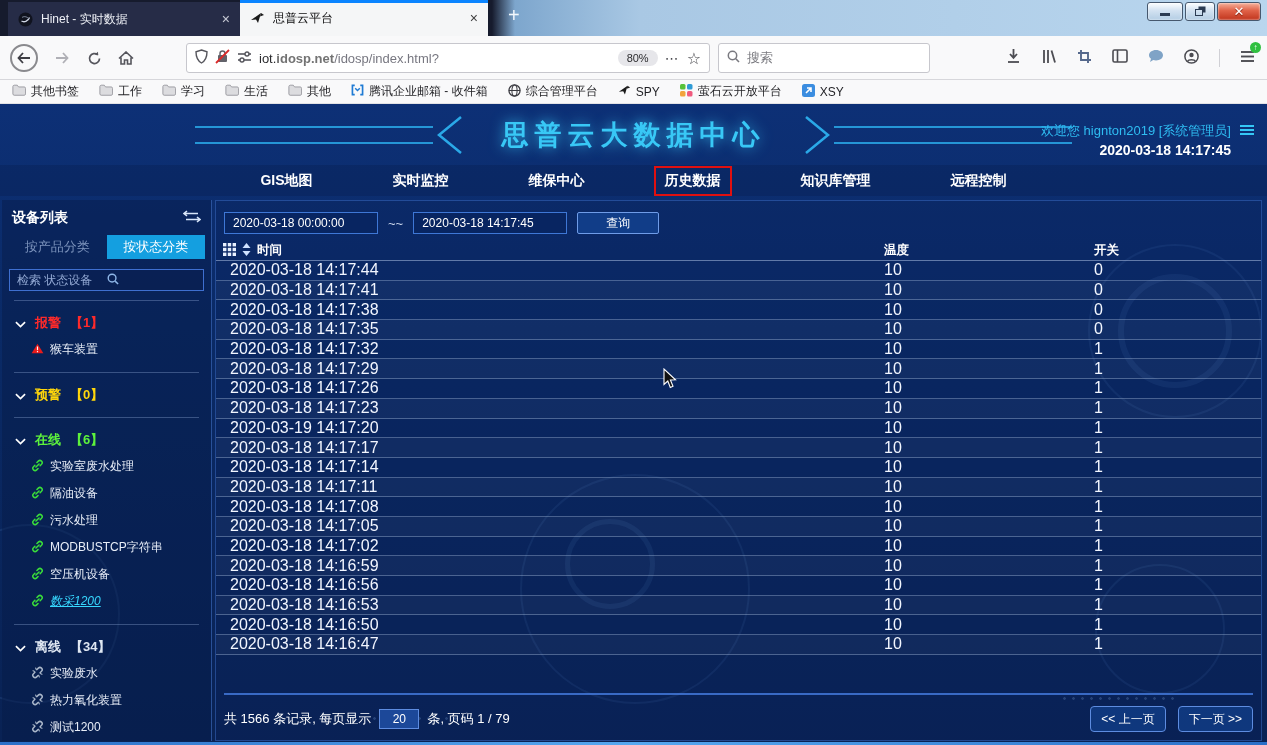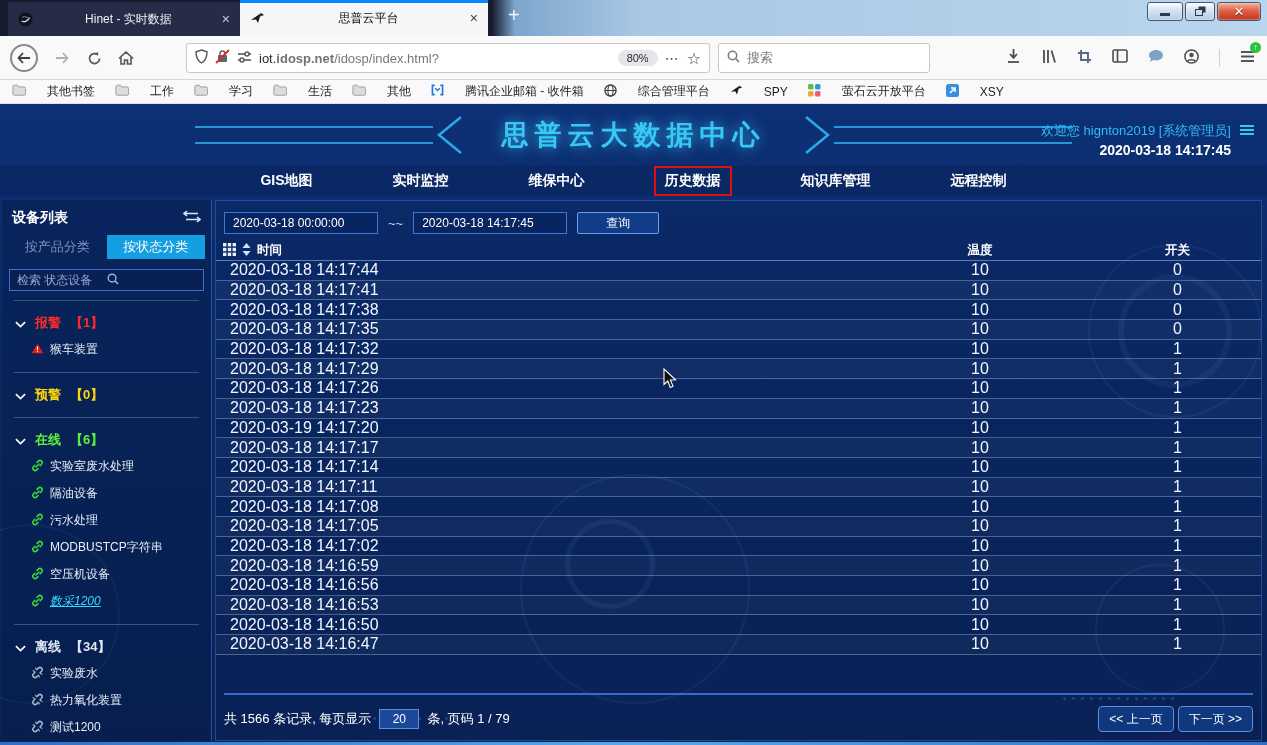--- a/index.html
+++ b/index.html
@@ -6,21 +6,21 @@
   body { font-family:"Liberation Sans","DejaVu Sans",sans-serif; background:#000; }
   .window { position:relative; width:1267px; height:745px; overflow:hidden; background:#0a2a66; }
 
   
   .titlebar { position:absolute; left:0; top:0; width:100%; height:36px;
     background:linear-gradient(90deg,#161b2d 0,#161b2d 492px,#7da6cd 515px,#a9c8e4 640px,#b9d6ee 100%); }
   .tab { position:absolute; top:2px; height:34px; display:flex; align-items:center; padding:0 10px; font-size:12px; }
   .tab-inactive { left:8px; width:232px; background:#262c47; color:#eef0f6; }
   .tab-active { left:240px; top:0; height:36px; width:248px; background:#f5f6f7; color:#0c0c0d; }
   .tab-stripe { position:absolute; left:0; top:0; width:100%; height:3px; background:#0a84ff; }
-  .tab-title { flex:1; overflow:hidden; white-space:nowrap; margin-left:8px;text-align:center; }
+  .tab-title { flex:1; overflow:hidden; white-space:nowrap; margin-left:8px; }
   .tab-close { font-size:14px; margin-left:6px; opacity:.8; }
   .favicon { width:15px; height:15px; display:inline-flex; }
   .newtab { position:absolute; left:500px; top:4px; font-size:20px; color:#f2f7fc; padding:0 8px; }
   .win-controls { position:absolute; right:6px; top:2px; display:flex; gap:2px; }
   .winbtn { height:19px; border:1px solid #46586e; border-radius:3px; display:flex; align-items:center; justify-content:center;
     background:linear-gradient(#fdfeff,#d3e2f1 45%,#b3cde4); box-shadow:inset 0 0 2px #fff; }
   .winbtn.min { width:36px; } .winbtn.restore { width:30px; } .winbtn.close { width:44px;
     background:linear-gradient(#f5b09a,#e06248 45%,#c0341c); }
   .glyph-min { width:10px; height:3px; background:#2b3b52; margin-top:6px; }
   .glyph-restore { width:8px; height:7px; border:1.5px solid #2b3b52; box-shadow:3px -3px 0 -0.5px #2b3b52; margin:2px 2px 0 0; }
@@ -42,21 +42,21 @@
     display:flex; align-items:center; padding:0 8px; gap:7px; font-size:13px; color:#79797f; }
   .tool-icons { position:absolute; right:12px; top:7px; height:30px; display:flex; align-items:center; gap:20px; color:#4c4c52; }
   .tool-sep { width:1px; height:18px; background:#d0d0d5; }
   .hamburger { position:relative; }
   .badge-up { position:absolute; right:-6px; top:-7px; width:11px; height:11px; border-radius:50%; background:#30c040; color:#fff;
     font-size:8px; line-height:11px; text-align:center; font-weight:bold; }
 
   
   .bookmarks { position:absolute; left:0; top:80px; width:100%; height:24px; background:#f9f9fa; border-bottom:1px solid #e3e3e6;
     display:flex; align-items:center; padding-left:12px; gap:20px; }
-  .bookmark { display:flex; align-items:center; gap:21px; font-size:12px; color:#1f1f23; white-space:nowrap; }
+  .bookmark { display:flex; align-items:center; gap:5px; font-size:12px; color:#1f1f23; white-space:nowrap; }
 
   
   .page { position:absolute; left:0; top:104px; width:100%; height:641px; overflow:hidden;
     background:linear-gradient(180deg,#0d3076 0%,#0a2a66 35%,#092254 100%); }
   .page::after { content:""; position:absolute; left:0; bottom:0; width:100%; height:3px; background:linear-gradient(90deg,#2b6fc8,#56a8f0,#2b6fc8); }
   .deco-circle { position:absolute; border-radius:50%; border:2px solid rgba(130,185,255,.10); pointer-events:none; }
   .deco-dots { position:absolute; background-image:radial-gradient(rgba(160,200,255,.28) 1px, transparent 1.6px); background-size:9px 9px; pointer-events:none; }
 
   .page-header { position:absolute; left:0; top:0; width:100%; height:61px; }
   .page-title { position:absolute; left:0; right:0; top:13px; text-align:center; font-size:27px; font-weight:bold; color:#38c8f6;
@@ -95,26 +95,26 @@
   .dt-input { width:154px; height:22px; border:1px solid #3e77d6; background:rgba(8,36,96,.8); color:#fff; font-size:12px;
     display:flex; align-items:center; padding:0 8px; }
   .tilde { color:#cdd9ee; font-size:13px; }
   .query-btn { height:22px; padding:0 28px; border:1px solid #6f9ce8; border-radius:2px; background:rgba(19,65,142,.85);
     color:#fff; font-size:12px; display:flex; align-items:center; }
   .thead, .trow { display:grid; grid-template-columns:650px 196px 1fr; align-items:center;gap:14px; }
   .thead { height:20px; border-bottom:1px solid rgba(170,190,225,.55); color:#fff; font-size:12.5px; font-weight:bold; }
   .th-time { display:flex; align-items:center; gap:6px; padding-left:7px; }
   .trow { height:19.7px; border-bottom:1px solid rgba(160,180,215,.42); color:#f2f6ff; font-size:16px; }
   .trow:nth-child(even) { background:rgba(255,255,255,.035); }
-  .trow .c0 { padding-left:14px; } .thead .c1, .trow .c1, .thead .c2, .trow .c2 { padding-left:4px;text-align:center; }
+  .trow .c0 { padding-left:14px; } .thead .c1, .trow .c1, .thead .c2, .trow .c2 { padding-left:4px; }
   .tfoot { position:absolute; left:8px; right:8px; bottom:8px; border-top:2px solid rgba(70,125,225,.8);
     padding-top:11px; display:flex; align-items:center; color:#fff; font-size:13px; }
   .psize { margin:0 8px; width:40px; height:20px; background:#1c4899; border:1px solid #5d8ce0; display:flex;
     align-items:center; justify-content:center; font-size:12px; }
-  .pagebtns { margin-left:auto; display:flex; gap:4px; }
+  .pagebtns { margin-left:auto; display:flex; gap:12px; }
   .pagebtn { height:26px; padding:0 10px; border:1px solid #5d8ce0; border-radius:4px; background:rgba(19,65,142,.7);
     color:#fff; font-size:12px; display:flex; align-items:center; }
 
   .cursor { position:absolute; left:663px; top:368px; z-index:50; }
 </style>
 </head>
 <body>
 
 <div class="window">
 

